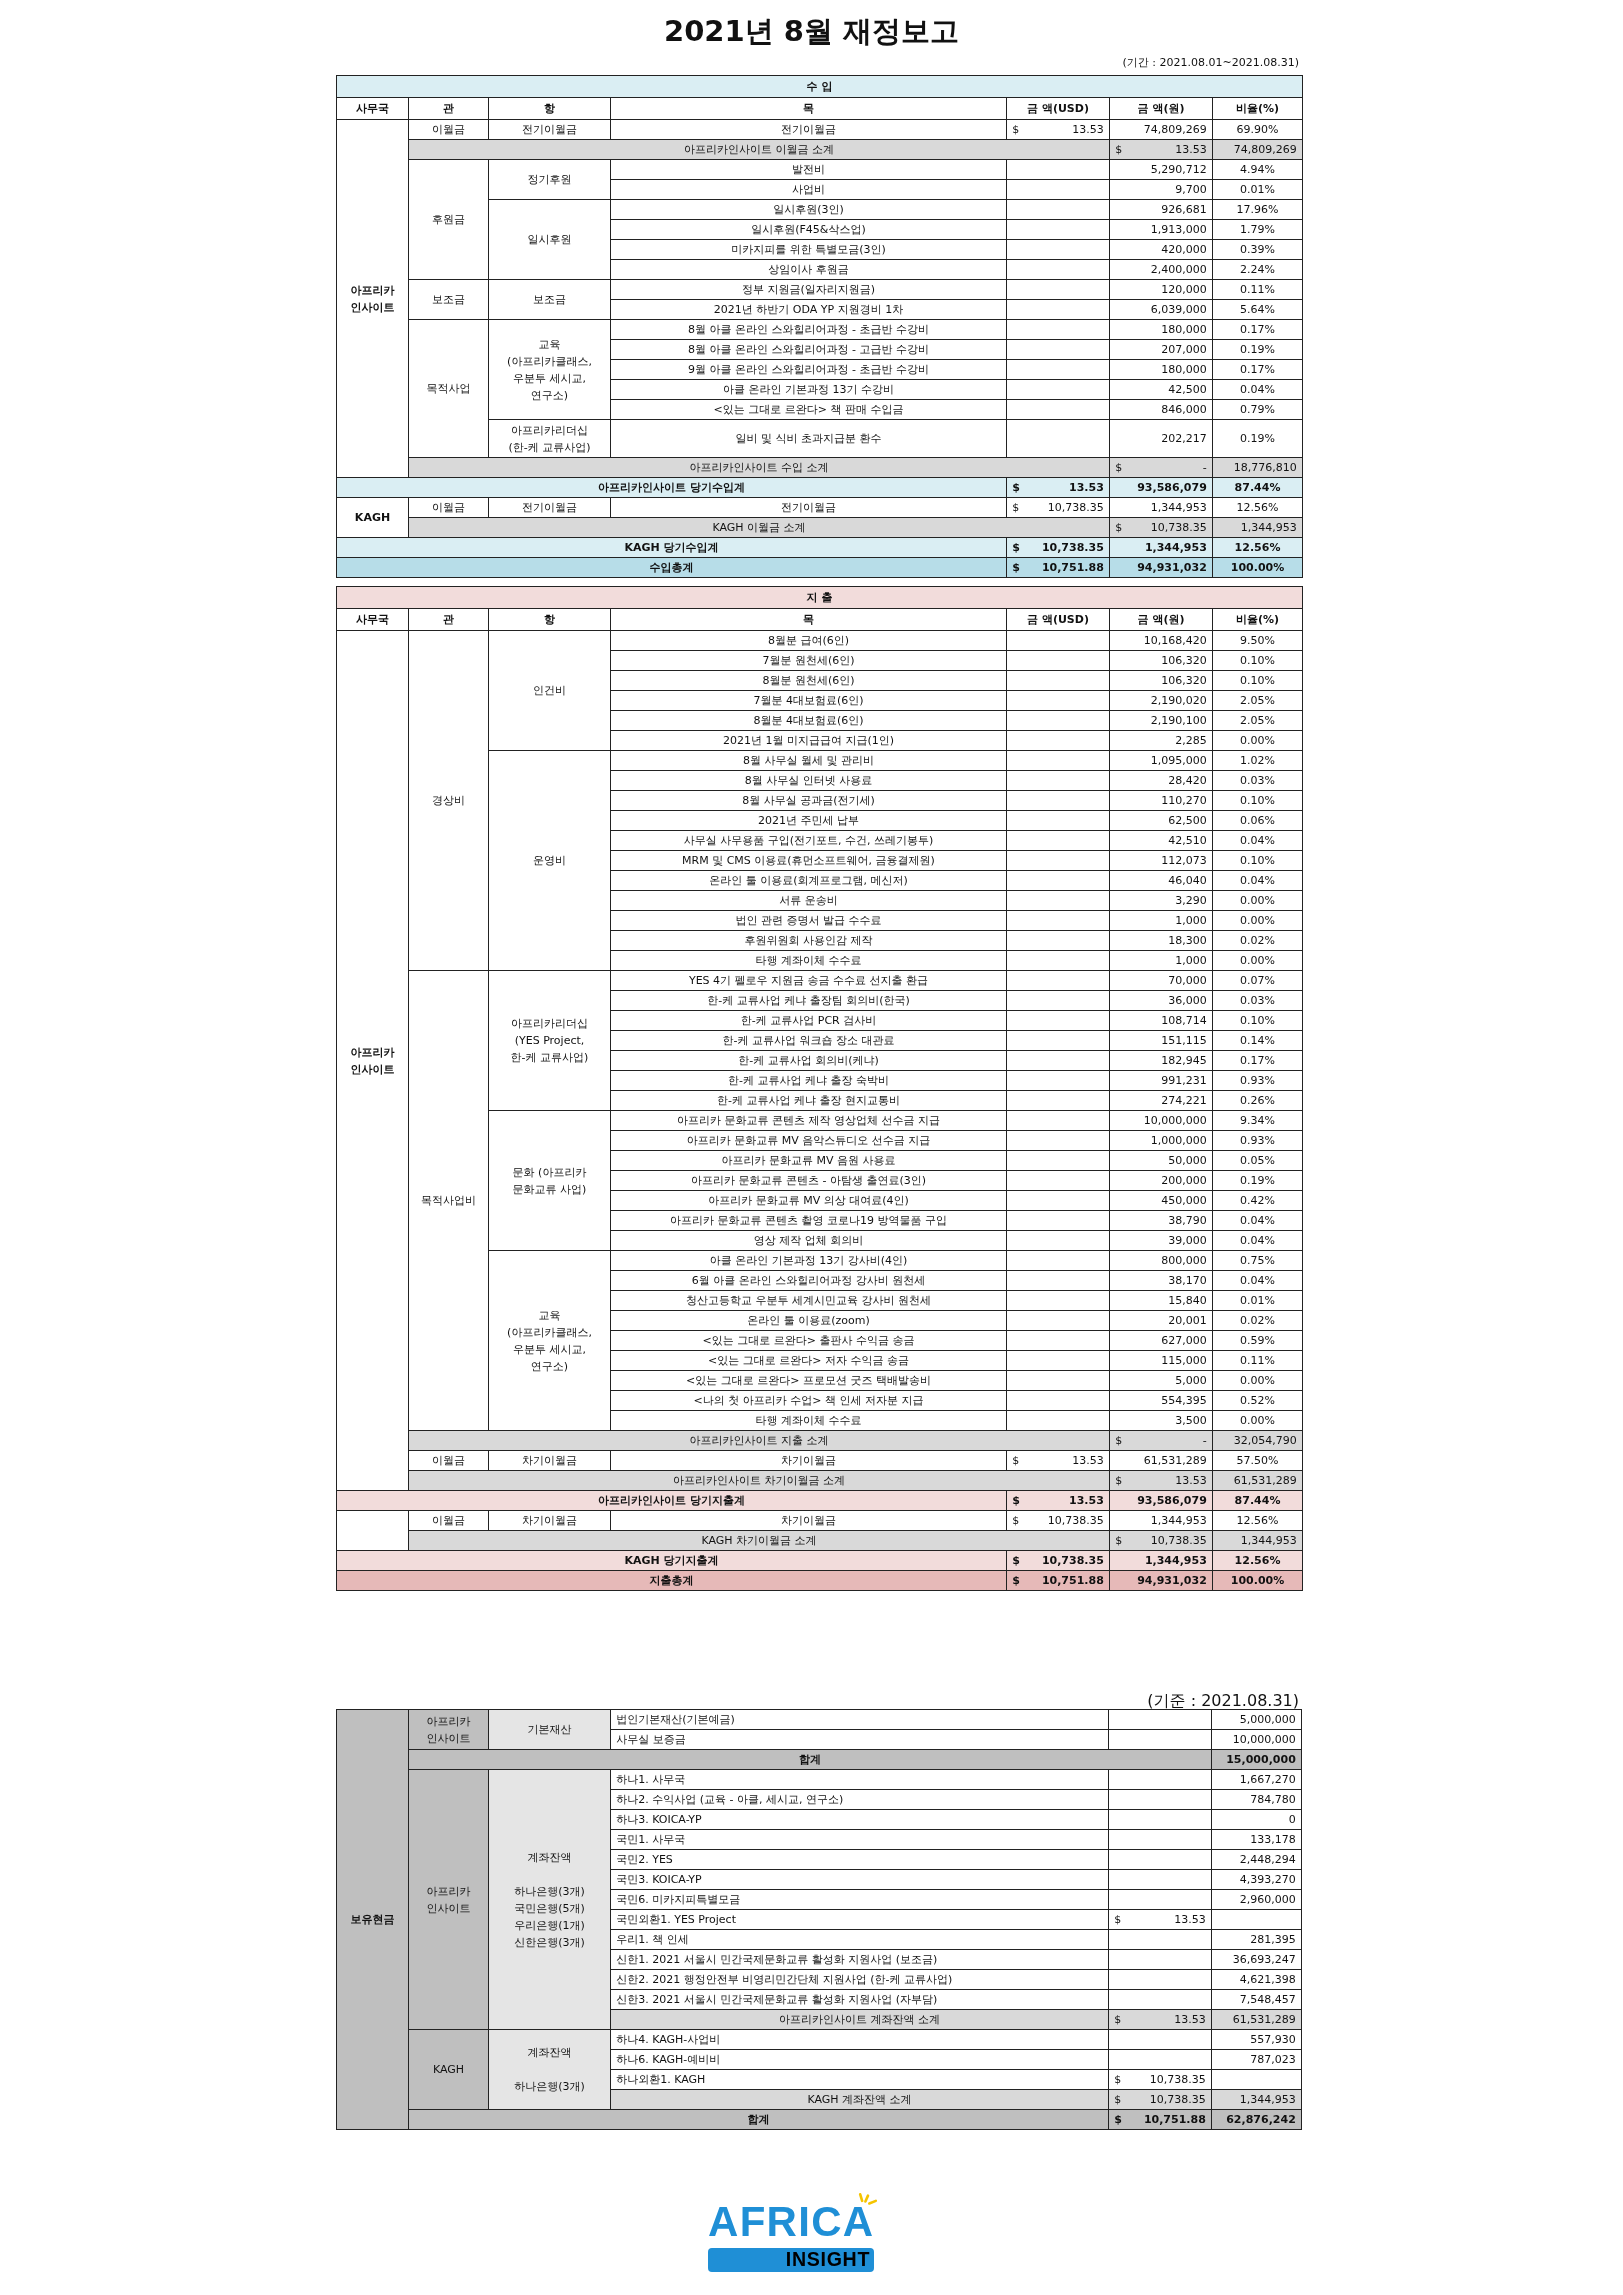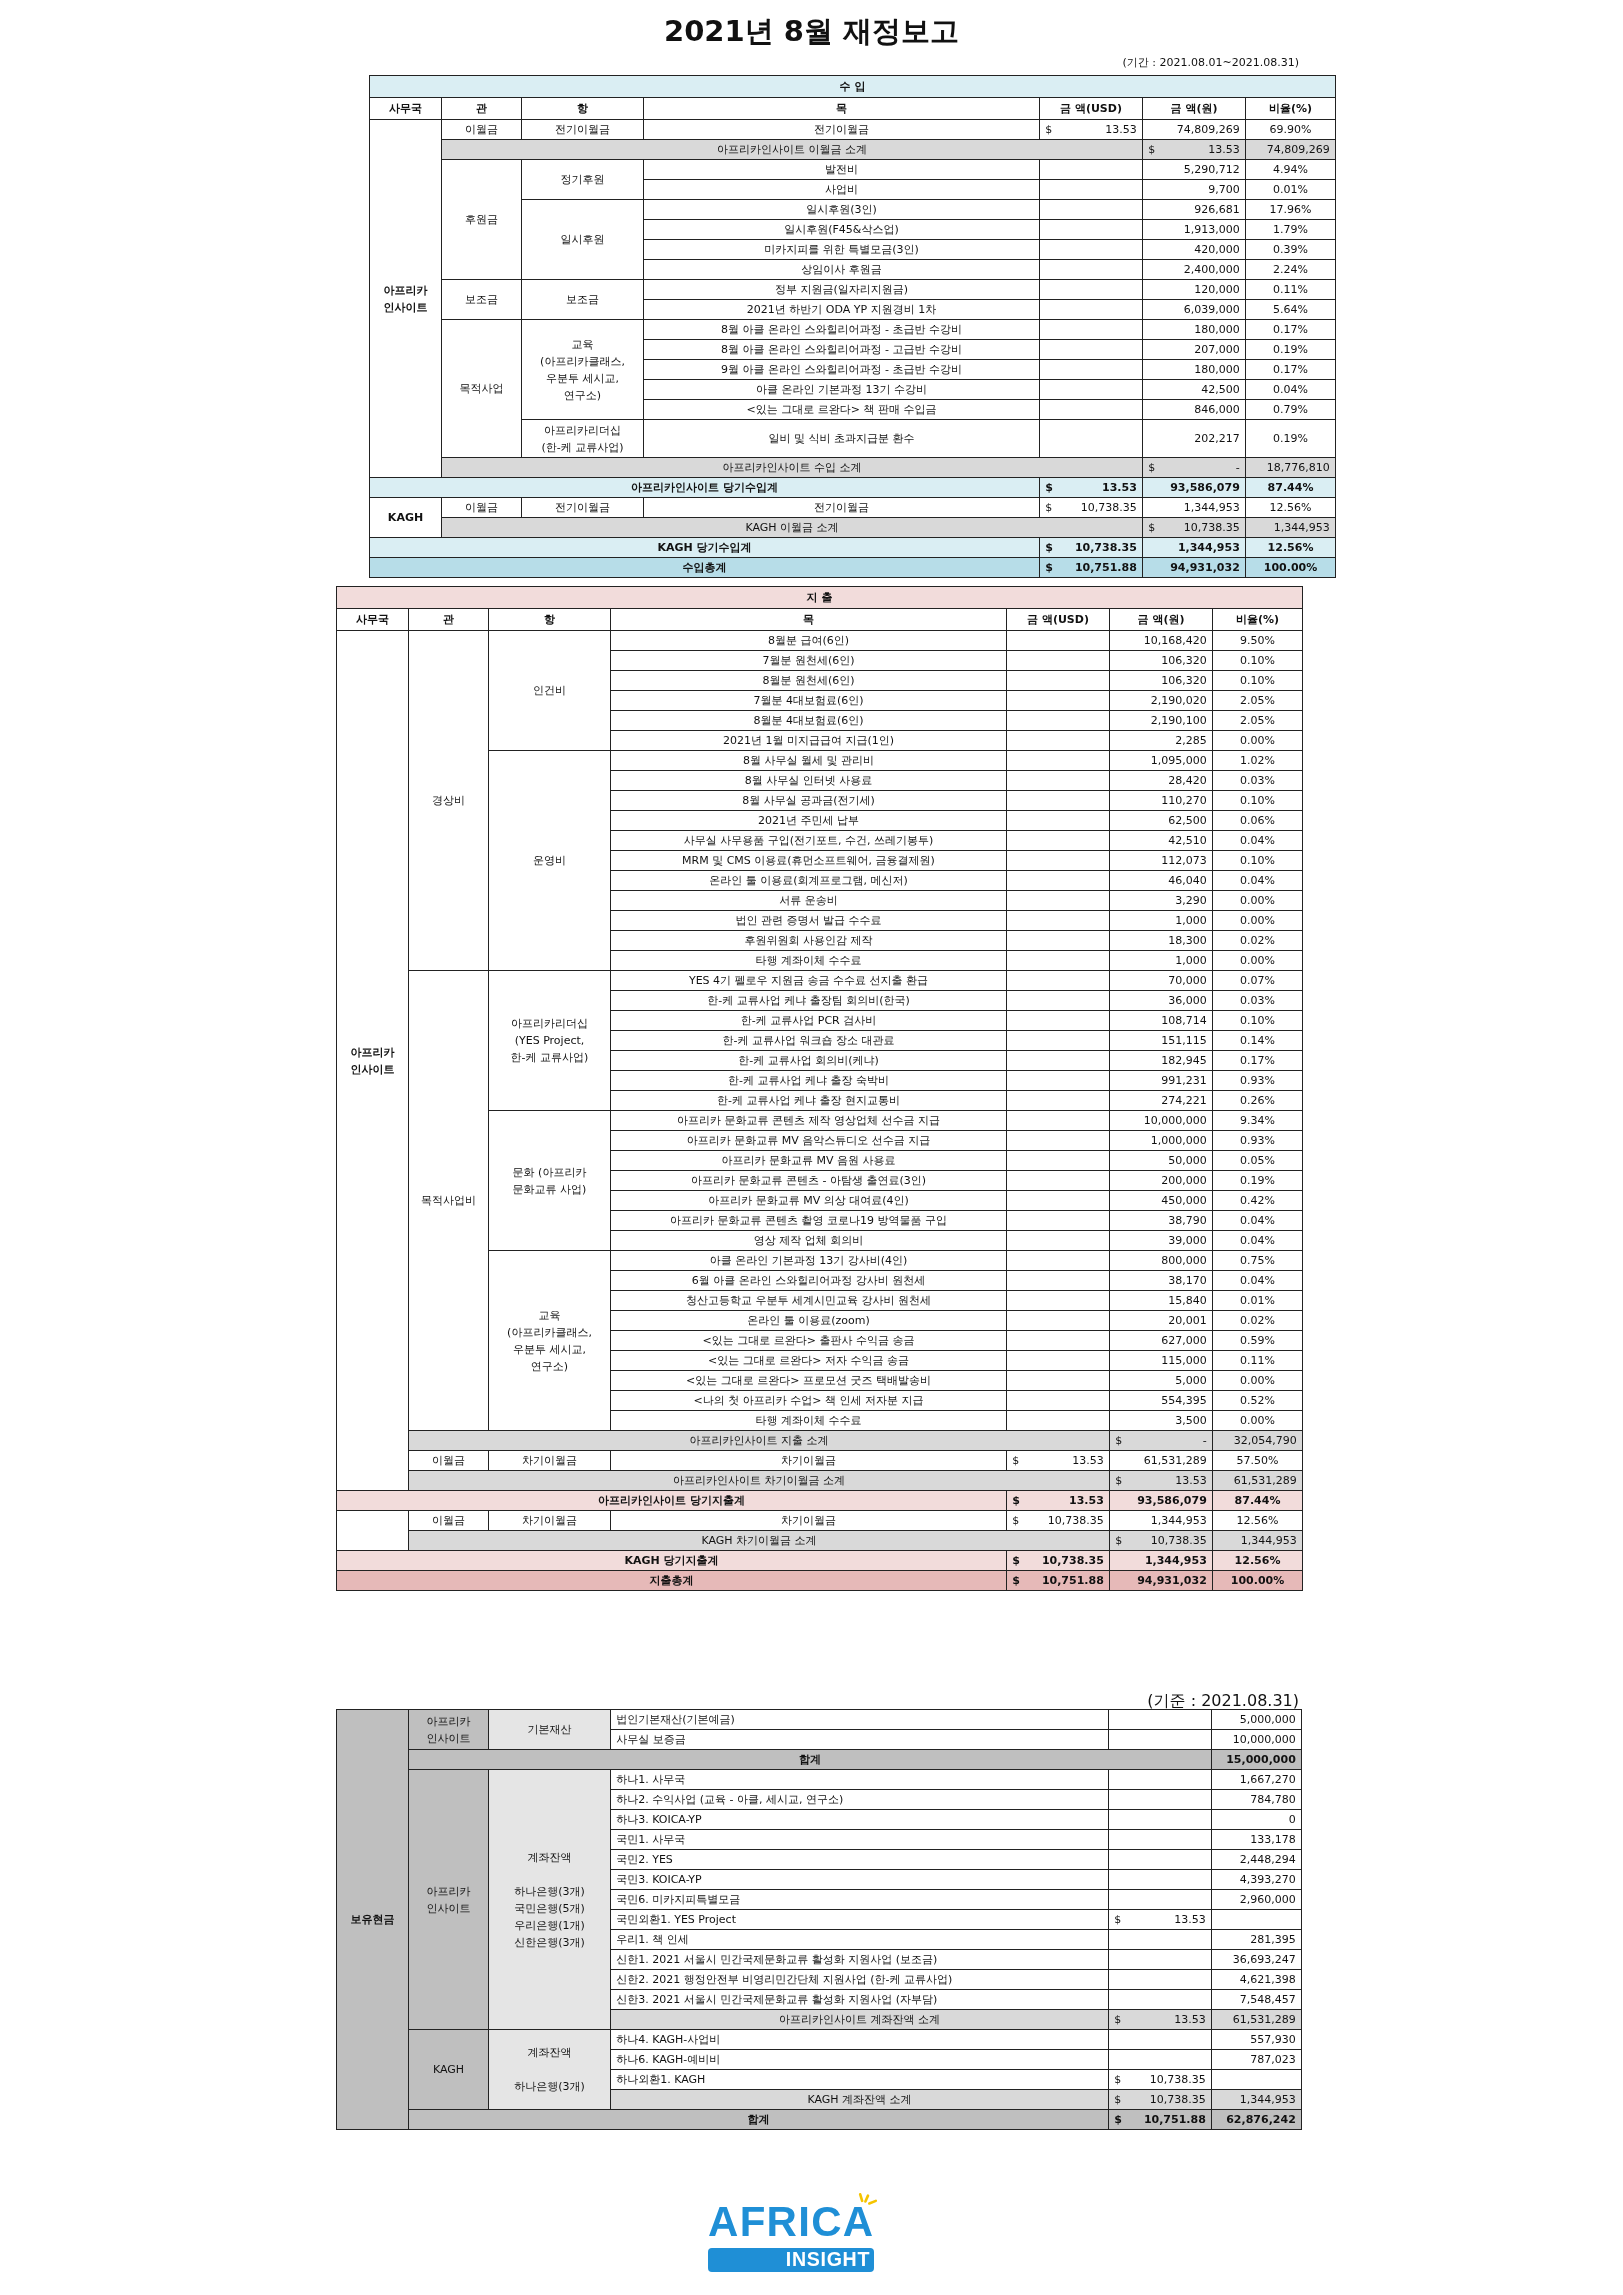--- a/index.html
+++ b/index.html
@@ -19,30 +19,30 @@
   .colhdr td { font-weight:bold; height:21px !important; }
   .sub { background:#d9d9d9; }
   .tot-in { background:#daeef3; font-weight:bold; }
   .grand-in { background:#b7dde8; font-weight:bold; }
   .tot-out { background:#f2dcdb; font-weight:bold; }
   .grand-out { background:#e6b9b8; font-weight:bold; }
   .g1 { background:#bfbfbf; }
   .g2 { background:#e5e5e5; }
   .logo { position:absolute; left:708px; top:2201px; width:177px; height:79px; }
   .logo .word { font-family:"Liberation Sans", sans-serif; font-weight:bold; font-size:42px; color:#1f8fd6; letter-spacing:1.3px; line-height:42px; }
-  .logo .bar { margin-top:5.2px; width:166px; height:23.6px; background:#1f8fd6; border-radius:3.9px; color:#ffffff; font-family:"Liberation Sans", sans-serif; font-weight:bold; font-size:19.6px; text-align:right; padding-right:3.9px; box-sizing:border-box; line-height:23.6px; letter-spacing:0.7px; }
+  .logo .bar { margin-top:5.2px; width:166px; height:23.6px; background:#1f8fd6; border-radius:3.9px; color:#000000; font-family:"Liberation Sans", sans-serif; font-weight:bold; font-size:19.6px; text-align:right; padding-right:3.9px; box-sizing:border-box; line-height:23.6px; letter-spacing:0.7px; }
   .bulb { position:absolute; left:147px; top:-7.9px; width:26px; height:19.6px; }
 </style>
 </head>
 <body>
 
 <div class="title">2021년 8월 재정보고</div>
 <div class="period">(기간 : 2021.08.01~2021.08.31)</div>
 
-<table class="rep" id="income-table" style="top:75px;margin-left:33px;">
+<table class="rep" id="income-table" style="top:75px;">
   <colgroup>
       <col style="width:72px">
       <col style="width:80px">
       <col style="width:122px">
       <col style="width:396px">
       <col style="width:103px">
       <col style="width:103px">
       <col style="width:90px">
     </colgroup>
   <tbody id="income-body">

